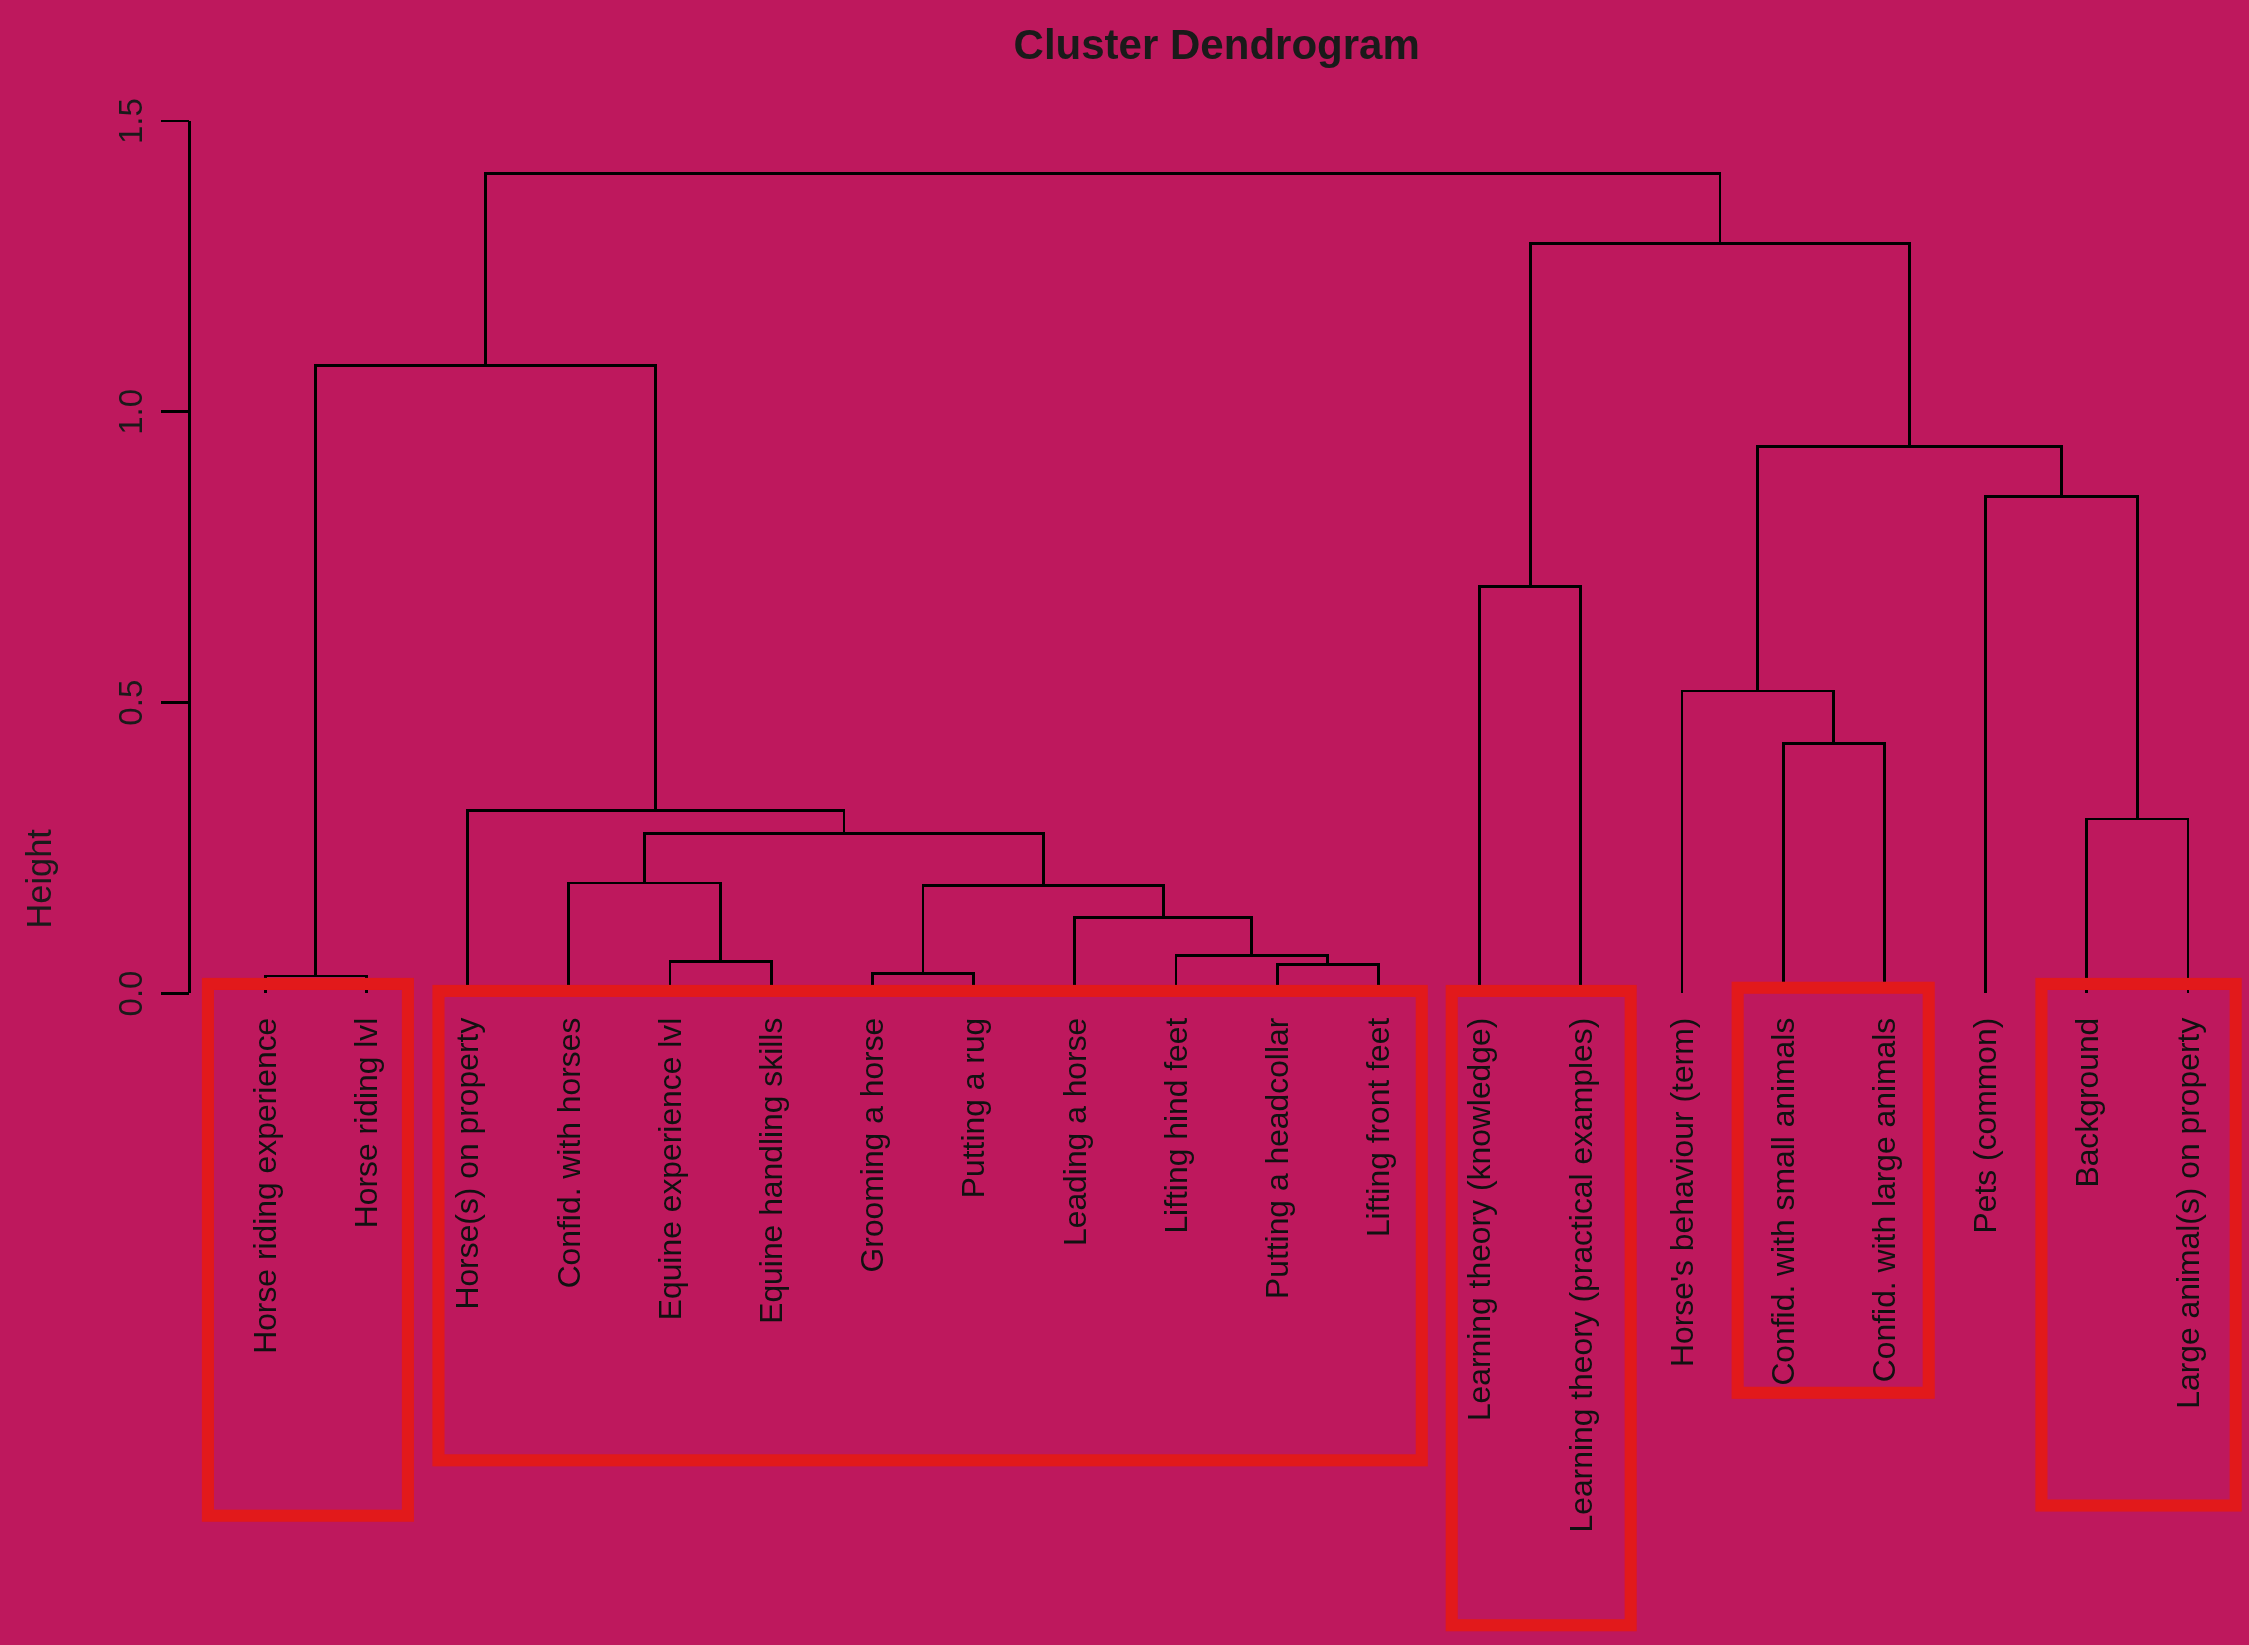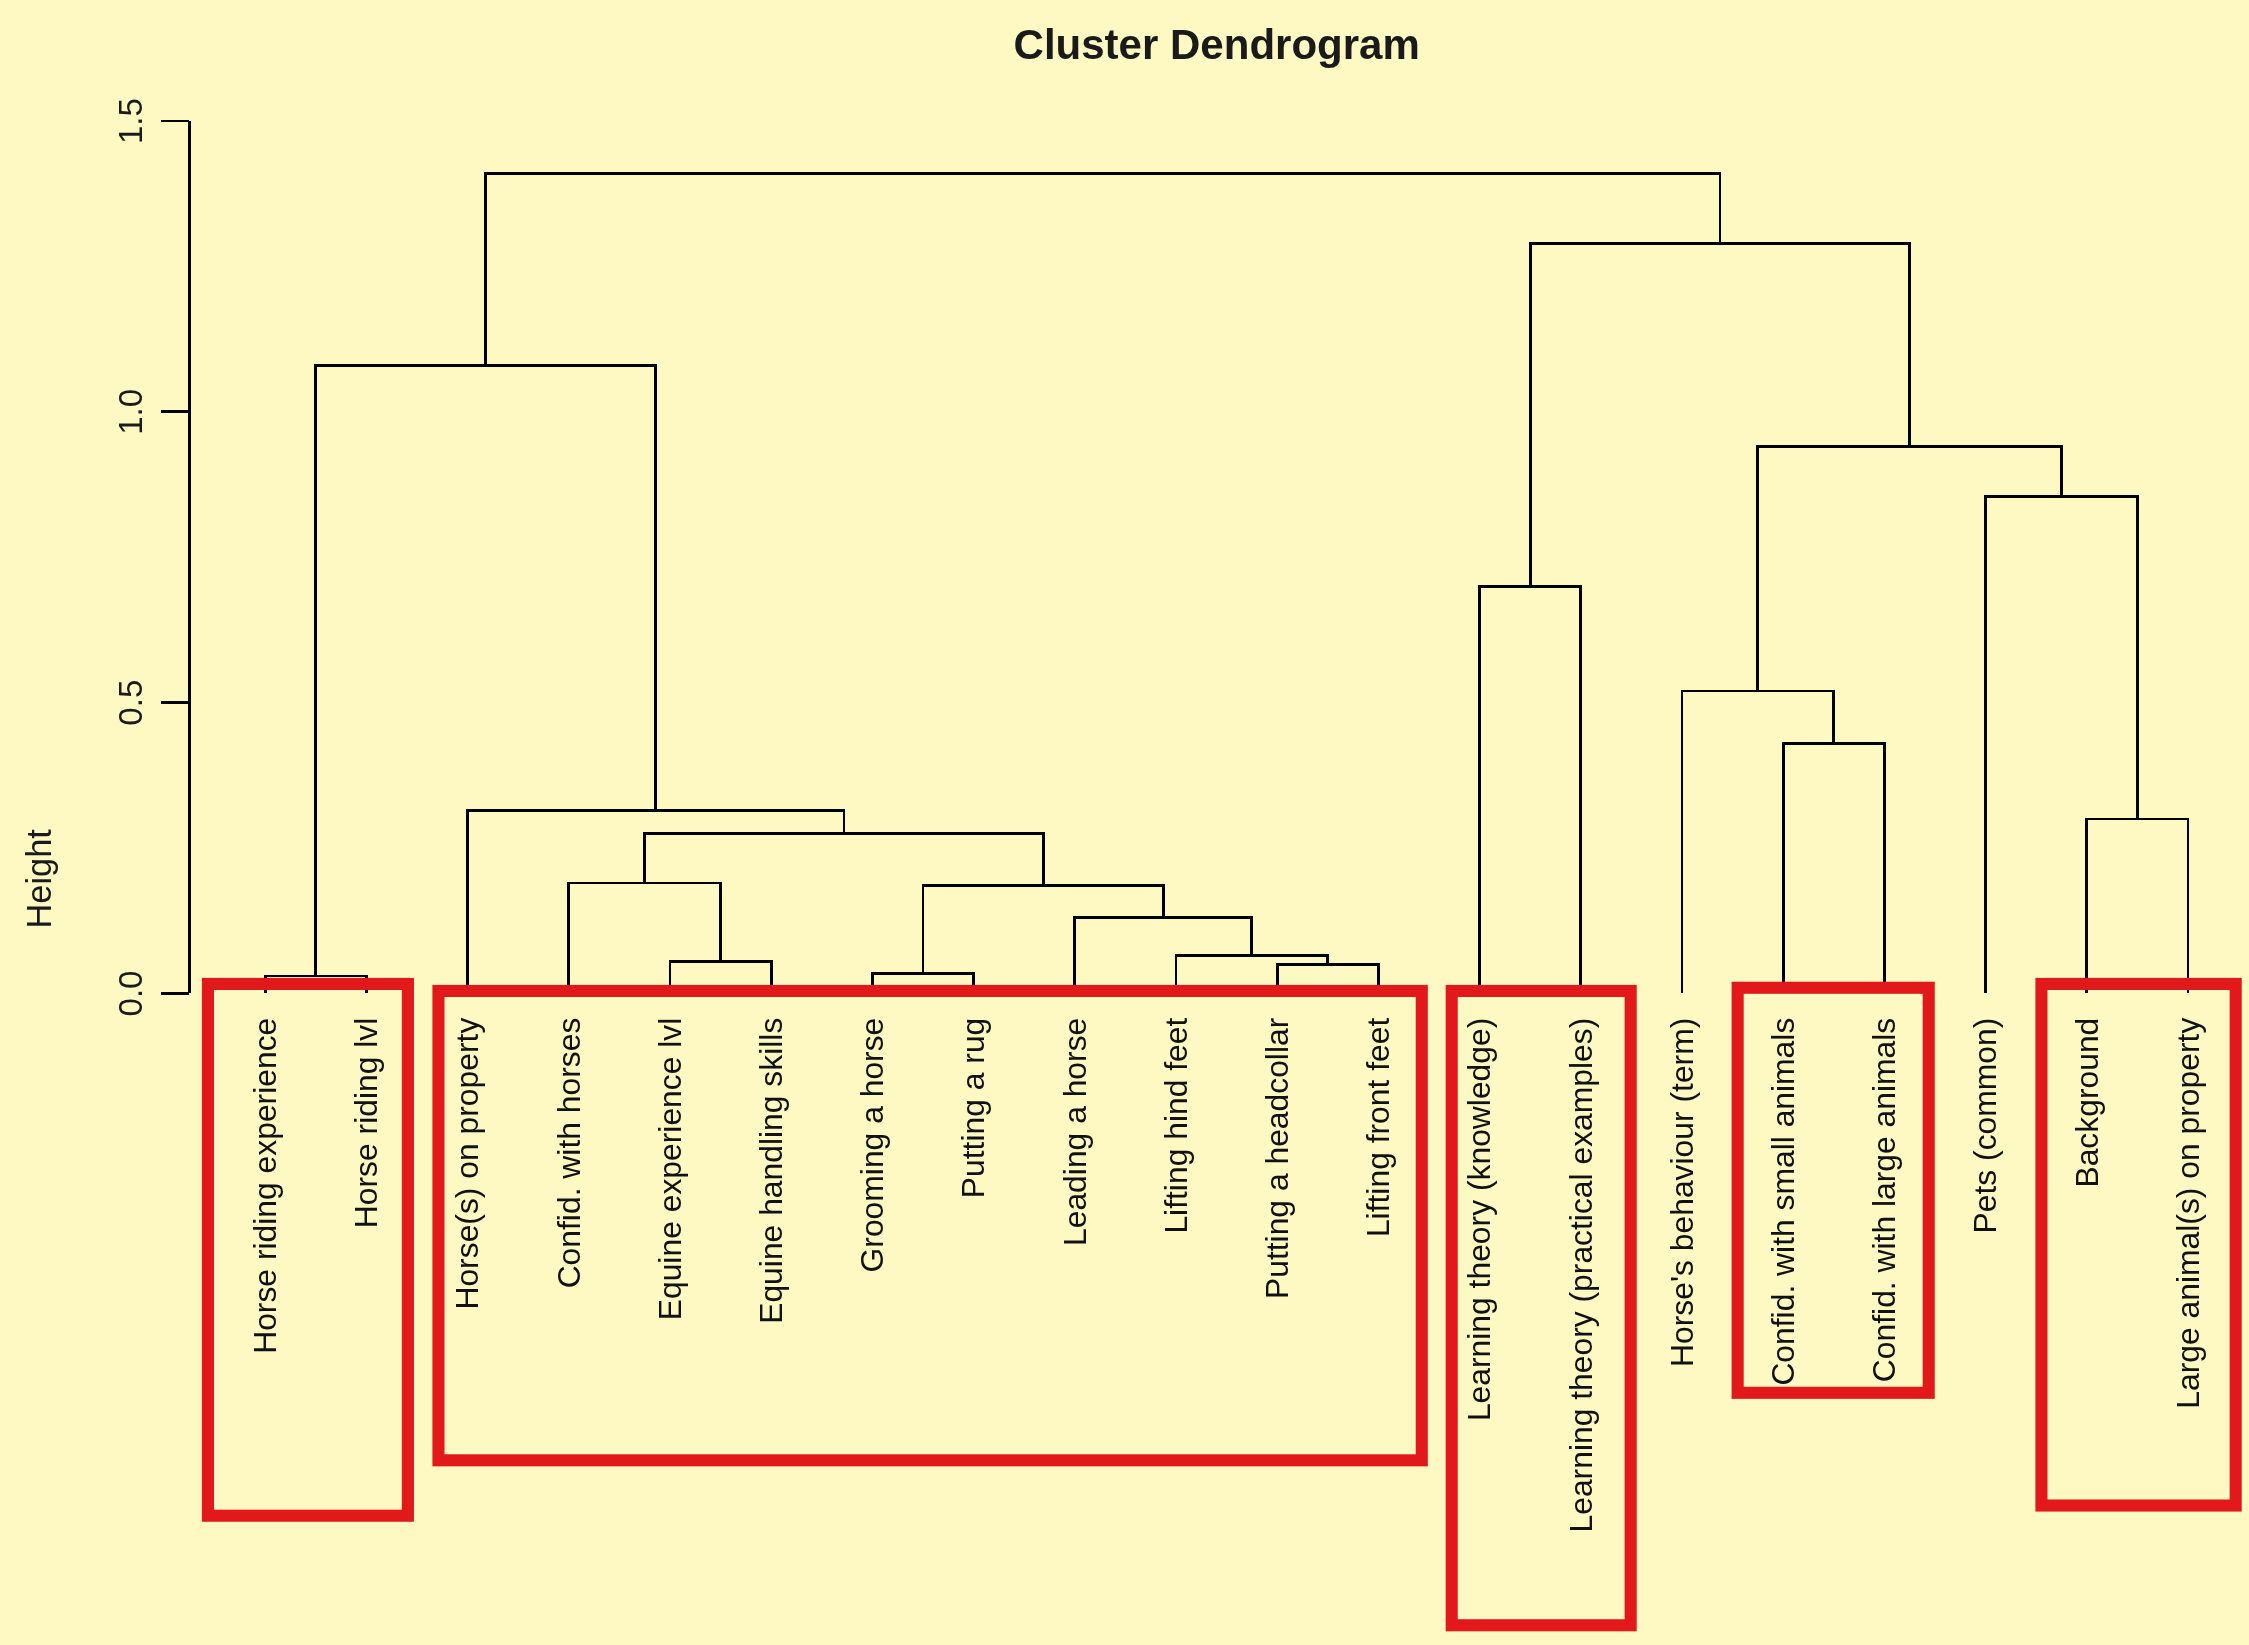--- a/index.html
+++ b/index.html
@@ -1,16 +1,16 @@
 <!DOCTYPE html>
 <html style="font-size:10.2px"><head>
 <meta charset="utf-8">
 <style>
   html,body{margin:0;padding:0;background:#ffffff;}
-  .stage{width:2250px;height:1645px;position:relative;background:#fef9c3;overflow:hidden;}
+  .stage{width:2250px;height:1645px;position:relative;background:#be185d;overflow:hidden;}
   svg{display:block;font-family:"Liberation Sans", sans-serif;}
   .title{font-size:66px;font-weight:bold;fill:#1a1a1a;}
   .axis-label{font-size:54px;fill:#1a1a1a;}
   .ticktext{font-size:52px;fill:#1a1a1a;}
   .leaftext{font-size:50px;fill:#111111;}
   .link{fill:none;stroke:#000000;stroke-width:4.5;shape-rendering:crispEdges;}
   .axisline{stroke:#000000;stroke-width:4.5;fill:none;shape-rendering:crispEdges;}
   .clusterbox{fill:none;stroke-width:19px;}
 </style>
 </head>

